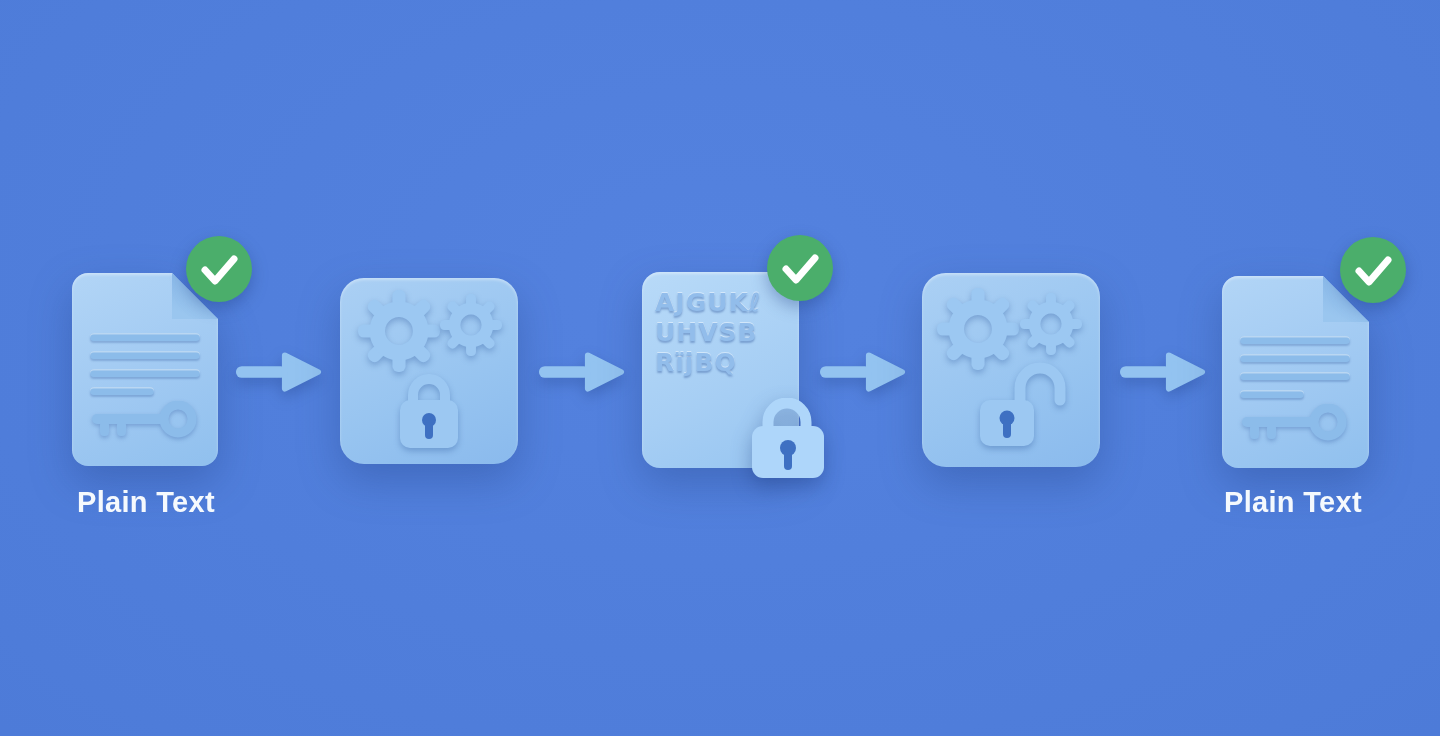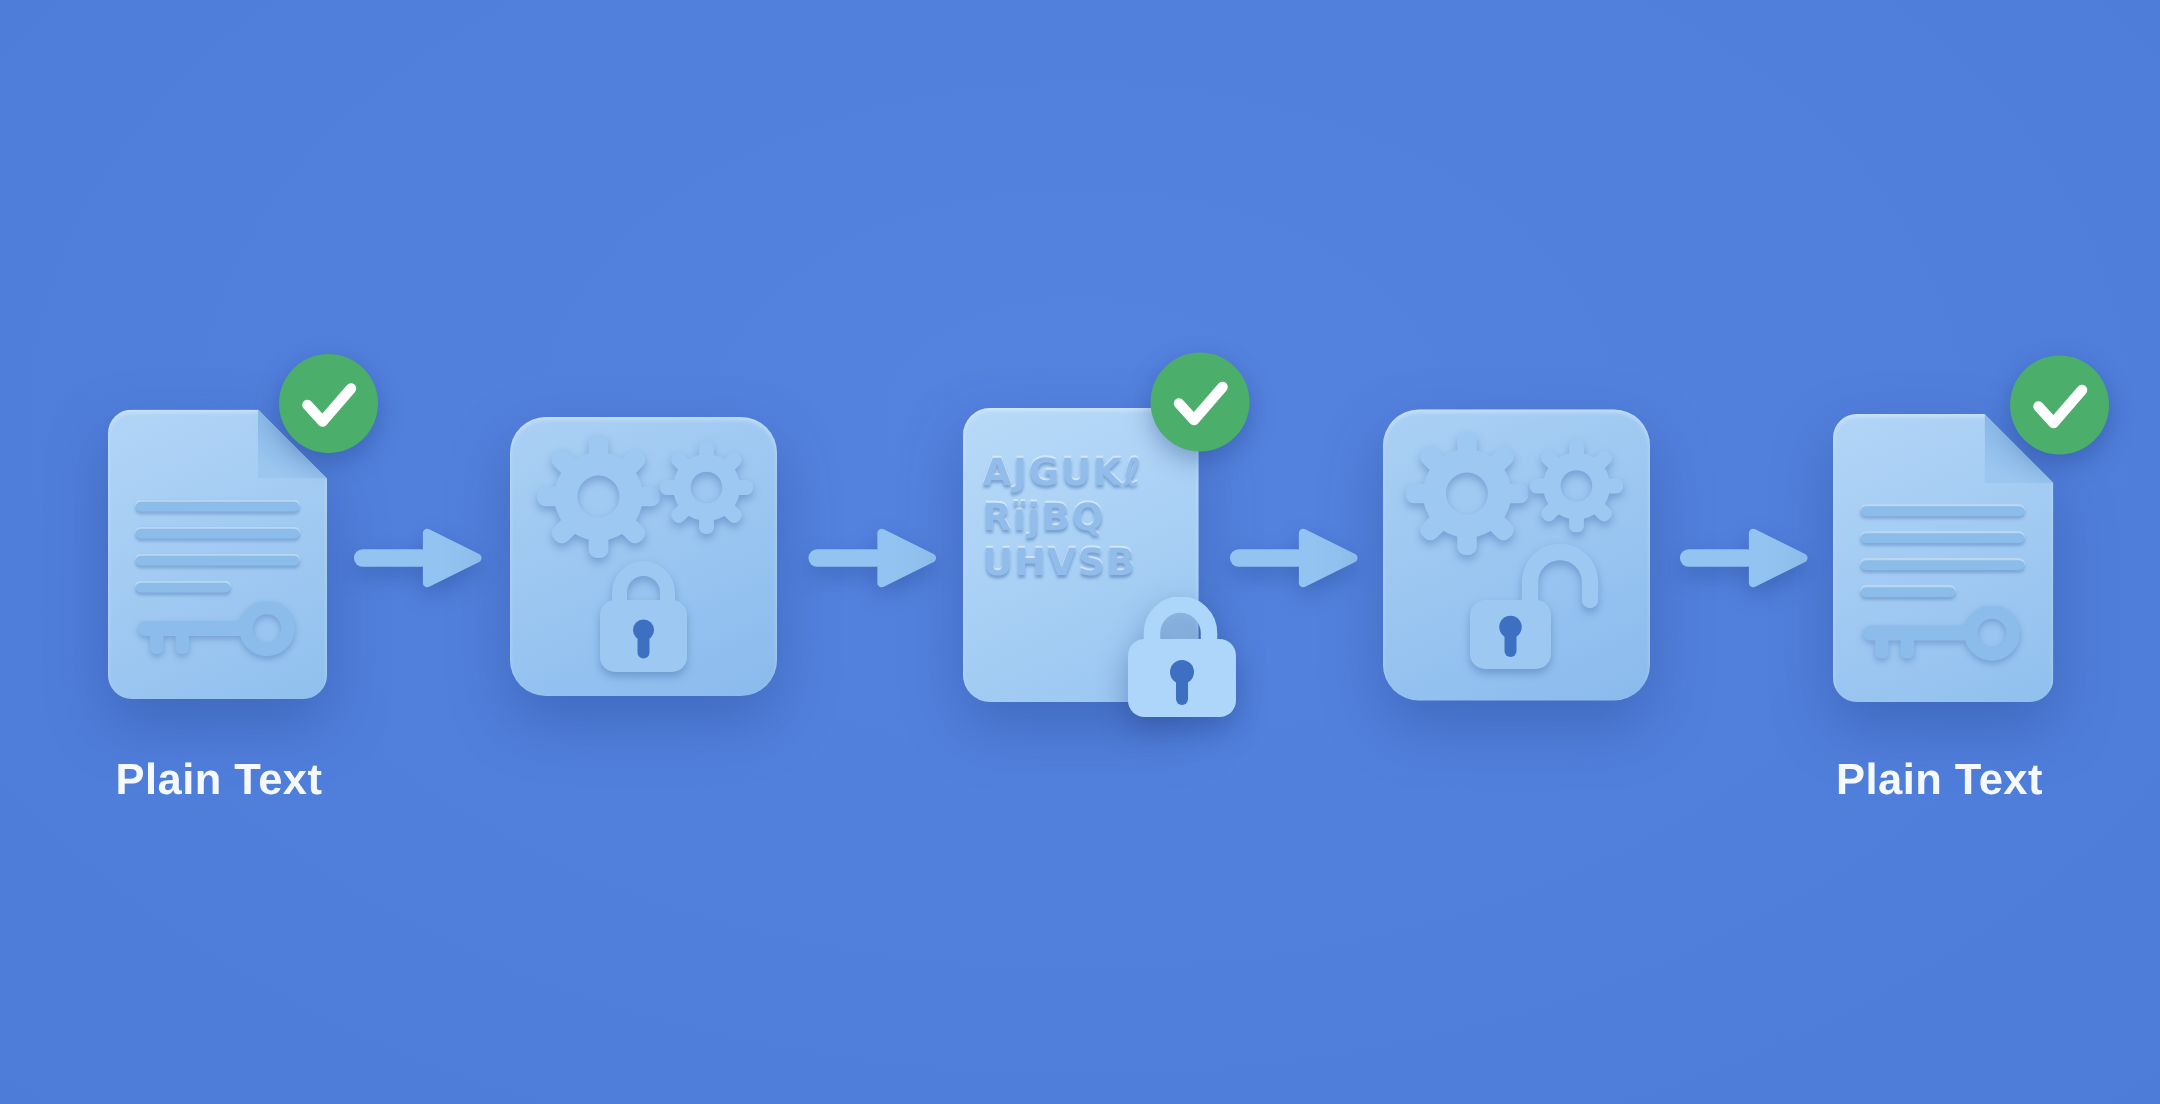--- a/index.html
+++ b/index.html
@@ -43,36 +43,36 @@
     background: linear-gradient(155deg,#abd0f4 0%,#97c4f0 60%,#8abaed 100%);
     box-shadow: inset 0 2px 3px rgba(255,255,255,.35);
   }
   .gear, .lock { position:absolute; color:#9cc8f2; filter: drop-shadow(0 3.5px 3px rgba(40,82,152,.35)); }
 
   
   .cipher-doc {
     border-radius:18px;
     background: linear-gradient(155deg,#b8daf8 0%,#a6cef4 60%,#97c5f1 100%);
   }
-  .cipher-body { position:absolute; inset:0; padding:28px 0 0 13px; }
+  .cipher-body { position:absolute; inset:0; padding:16px 0 0 13px; }
   .cipher-line {
     font-family:"DejaVu Sans","Liberation Sans",sans-serif;
     font-weight:700; font-size:25px; line-height:30px; letter-spacing:1px;
     color:#92bdeb; white-space:nowrap;
     text-shadow: 0 2px 2px rgba(44,86,156,.40), 0 -1px 0 rgba(255,255,255,.45);
   }
   .lock-float { position:absolute; color:#aed6fa; filter: drop-shadow(0 8px 10px rgba(25,55,120,.38)); }
 
   
   .arrow { position:absolute; color:#93c3f0; filter: drop-shadow(0 6px 7px rgba(25,55,120,.30)); }
   .badge { position:absolute; filter: drop-shadow(0 6px 8px rgba(25,55,120,.35)); }
 
   
   .label {
-    position:absolute; top:504px; transform:translateX(-50%);
+    position:absolute; top:486px; transform:translateX(-50%);
     font-size:29px; font-weight:600; letter-spacing:.3px; color:#f5f9fd; white-space:nowrap;
   }
 </style>
 </head>
 <body>
 
 <svg width="0" height="0" style="position:absolute">
   <defs>
     <g id="gear-shape" fill="currentColor">
       <rect x="42" y="0" width="16" height="26" rx="7"></rect>
@@ -142,22 +142,22 @@
   </div>
 
   <svg class="arrow" viewBox="0 0 90 46" style="left:537px;top:349px;width:88px;height:46px">
       <use href="#arrow-shape"></use>
     </svg>
 
   <div class="doc-wrap" style="left:642px;top:272px;width:157px;height:196px">
     <div class="doc cipher-doc">
       <div class="cipher-body">
         <div class="cipher-line">AJGUKℓ</div>
+        <div class="cipher-line">UHVSB</div>
         <div class="cipher-line">RïjBQ</div>
-        <div class="cipher-line">UHVSB</div>
       </div>
     </div>
   </div>
   <svg class="lock-float" viewBox="0 0 74 82" style="left:751px;top:398px;width:74px;height:82px">
     <path d="M17,30 v-6 a19,19 0 0 1 38,0 v6" fill="none" stroke="currentColor" stroke-width="11" stroke-linecap="round"></path>
     <rect x="1" y="28" width="72" height="52" rx="11" fill="currentColor"></rect>
     <circle cx="37" cy="50" r="8" fill="#3e70c2"></circle>
     <rect x="33" y="53" width="8" height="19" rx="4" fill="#3e70c2"></rect>
   </svg>
   <svg class="badge" viewBox="0 0 68 68" style="left:766px;top:234px;width:68px;height:68px">

